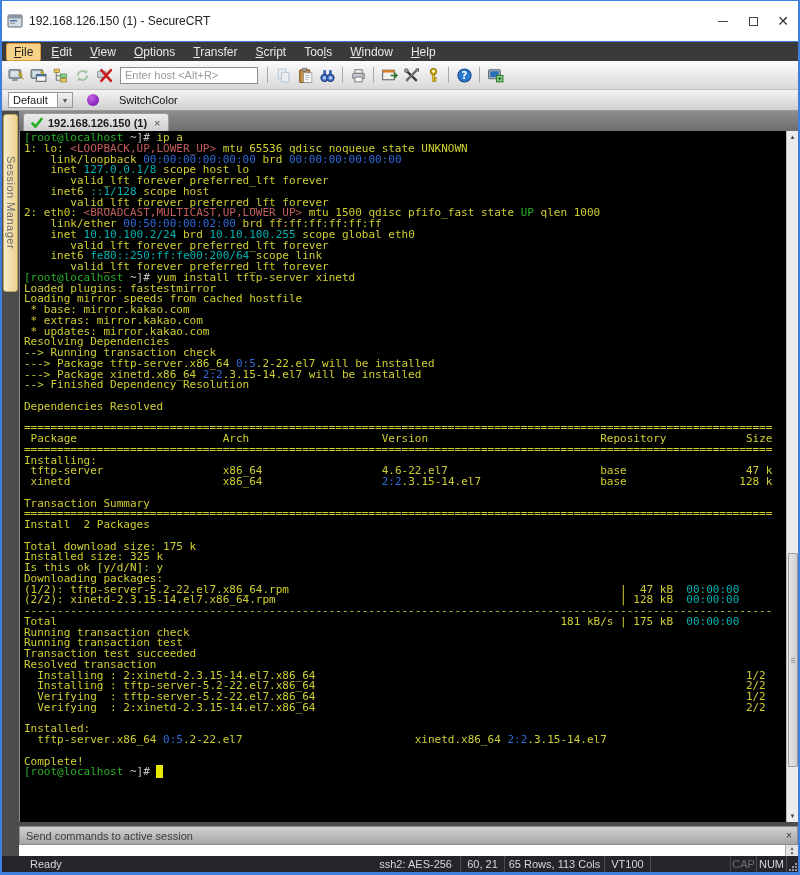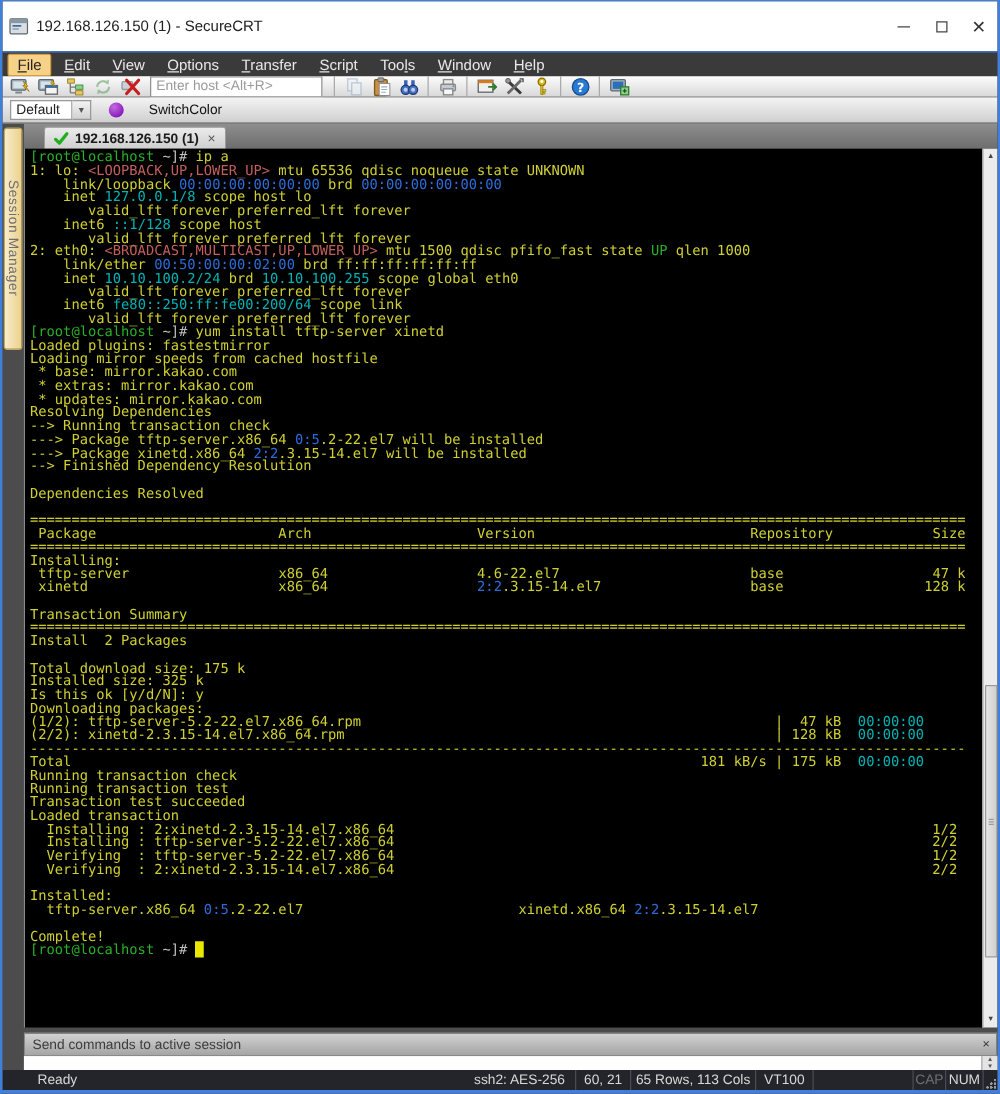--- a/index.html
+++ b/index.html
@@ -21,21 +21,21 @@
   .btn-max-box{ width:9px; height:9px; border:1px solid #444; }
   .btn-close-x{ font-size:14px; line-height:1; color:#333; }
 
   
   .menubar{ height:20px; background:#3a3a3a; border-top:1px solid #3f80dc; display:flex; align-items:flex-end; padding-left:4px; flex:0 0 auto; }
   .menu-item{ font-size:12px; color:#e8e8e8; padding:1px 7px; margin-right:2px; border:1px solid transparent; border-radius:2px; white-space:nowrap; }
   .menu-item u{ text-decoration:underline; }
   .menu-item.active{ background:#f5d288; border-color:#d89c3c; color:#222; }
 
   
-  .toolbar{ height:17px; background:linear-gradient(#fcfcfc,#d9d9d9); border-bottom:1px solid #bdbdbd; display:flex; align-items:center; padding:0 4px; gap:2px; flex:0 0 auto; }
+  .toolbar{ height:29px; background:linear-gradient(#fcfcfc,#d9d9d9); border-bottom:1px solid #bdbdbd; display:flex; align-items:center; padding:0 4px; gap:2px; flex:0 0 auto; }
   .tb-btn{ width:20px; height:19px; display:flex; align-items:center; justify-content:center; border-radius:2px; }
   .tb-sep{ width:1px; height:16px; background:#aaaaaa; margin:0 3px; }
   .host-input{ width:138px; height:17px; font-size:11px; font-family:"Liberation Sans",sans-serif; color:#444; border:1px solid #8f8f8f; background:#fff; padding:0 4px; margin:0 4px; }
   .host-input::placeholder{ color:#9a9a9a; }
 
   .toolbar2{ height:21px; background:linear-gradient(#f4f4f4,#cfcfcf); border-bottom:1px solid #9a9a9a; display:flex; align-items:center; padding:0 6px; flex:0 0 auto; }
   .combo{ display:flex; align-items:stretch; height:16px; margin-right:10px; }
   .combo-field{ width:50px; background:#fff; border:1px solid #999; font-size:11px; color:#222; display:flex; align-items:center; padding-left:4px; }
   .combo-arrow{ width:15px; background:linear-gradient(#f2f2f2,#d2d2d2); border:1px solid #999; border-left:none; display:flex; align-items:center; justify-content:center; font-size:7px; color:#555; }
   .switchcolor{ display:flex; align-items:center; gap:20px; padding:1px 4px; }
@@ -47,21 +47,21 @@
   .side-strip{ width:17px; background:#4c4c4c; flex:0 0 auto; position:relative; }
   .side-tab{
     position:absolute; top:3px; left:1px; width:15px; height:178px;
     background:linear-gradient(90deg,#f8eccb,#ecd18c); border:1px solid #c0a85e; border-radius:3px;
     display:flex; align-items:center; justify-content:center;
   }
   .side-tab-label{ writing-mode:vertical-rl; font-size:11px; color:#6e6e6e; white-space:nowrap; letter-spacing:0.5px; }
 
   .content-col{ flex:1 1 auto; display:flex; flex-direction:column; min-width:0; background:#4c4c4c; }
 
-  .tabbar{ height:20px; background:linear-gradient(#8e8e8e,#6d6d6d); display:flex; align-items:flex-end; padding-left:16px; flex:0 0 auto; }
+  .tabbar{ height:20px; background:linear-gradient(#8e8e8e,#6d6d6d); display:flex; align-items:flex-end; padding-left:4px; flex:0 0 auto; }
   .session-tab{ height:18px; background:linear-gradient(#ececec,#cfcfcf); border:1px solid #9a9a9a; border-bottom:none; border-radius:3px 3px 0 0; display:flex; align-items:center; gap:5px; padding:0 7px; }
   .tab-check{ width:12px; height:12px; flex:0 0 auto; }
   .tab-label{ font-size:11px; font-weight:bold; color:#1a1a1a; white-space:nowrap; }
   .tab-close{ font-size:11px; color:#555; margin-left:2px; }
 
   .term-row{ flex:1 1 auto; display:flex; min-height:0; border-left:1px solid #8a8a8a; }
   .terminal{ flex:1 1 auto; background:#000; overflow:hidden; padding:2px 0 0 4px; cursor:text; }
   .t-line{ font-family:"DejaVu Sans Mono",monospace; font-size:11px; line-height:10.75px; height:10.75px; white-space:pre; color:#cfcf33; }
   .t-y{ color:#cfcf33; }
   .t-g{ color:#29b029; }
@@ -333,21 +333,21 @@
             <div class="t-line"><span class="t-y">Installed size: 325 k</span></div>
             <div class="t-line"><span class="t-y">Is this ok [y/d/N]: y</span></div>
             <div class="t-line"><span class="t-y">Downloading packages:</span></div>
             <div class="t-line"><span class="t-y">(1/2): tftp-server-5.2-22.el7.x86_64.rpm</span><span class="t-y">                                                  </span><span class="t-y">|  47 kB  </span><span class="t-c">00:00:00</span></div>
             <div class="t-line"><span class="t-y">(2/2): xinetd-2.3.15-14.el7.x86_64.rpm</span><span class="t-y">                                                    </span><span class="t-y">| 128 kB  </span><span class="t-c">00:00:00</span></div>
             <div class="t-line"><span class="t-y">-----------------------------------------------------------------------------------------------------------------</span></div>
             <div class="t-line"><span class="t-y">Total</span><span class="t-y">                                                                            </span><span class="t-y">181 kB/s | 175 kB  </span><span class="t-c">00:00:00</span></div>
             <div class="t-line"><span class="t-y">Running transaction check</span></div>
             <div class="t-line"><span class="t-y">Running transaction test</span></div>
             <div class="t-line"><span class="t-y">Transaction test succeeded</span></div>
-            <div class="t-line"><span class="t-y">Loaded transaction</span></div>
+            <div class="t-line"><span class="t-y">Resolved transaction</span></div>
             <div class="t-line"><span class="t-y">  Installing : 2:xinetd-2.3.15-14.el7.x86_64</span><span class="t-y">                                                                 </span><span class="t-y">1/2</span></div>
             <div class="t-line"><span class="t-y">  Installing : tftp-server-5.2-22.el7.x86_64</span><span class="t-y">                                                                 </span><span class="t-y">2/2</span></div>
             <div class="t-line"><span class="t-y">  Verifying  : tftp-server-5.2-22.el7.x86_64</span><span class="t-y">                                                                 </span><span class="t-y">1/2</span></div>
             <div class="t-line"><span class="t-y">  Verifying  : 2:xinetd-2.3.15-14.el7.x86_64</span><span class="t-y">                                                                 </span><span class="t-y">2/2</span></div>
             <div class="t-line">&nbsp;</div>
             <div class="t-line"><span class="t-y">Installed:</span></div>
             <div class="t-line"><span class="t-y">  tftp-server.x86_64 </span><span class="t-b">0:5</span><span class="t-y">.2-22.el7</span><span class="t-y">                          </span><span class="t-y">xinetd.x86_64 </span><span class="t-b">2:2</span><span class="t-y">.3.15-14.el7</span></div>
             <div class="t-line">&nbsp;</div>
             <div class="t-line"><span class="t-y">Complete!</span></div>
             <div class="t-line"><span class="t-g">[root@localhost </span><span class="t-w">~]# </span><span class="t-cur"> </span></div>

